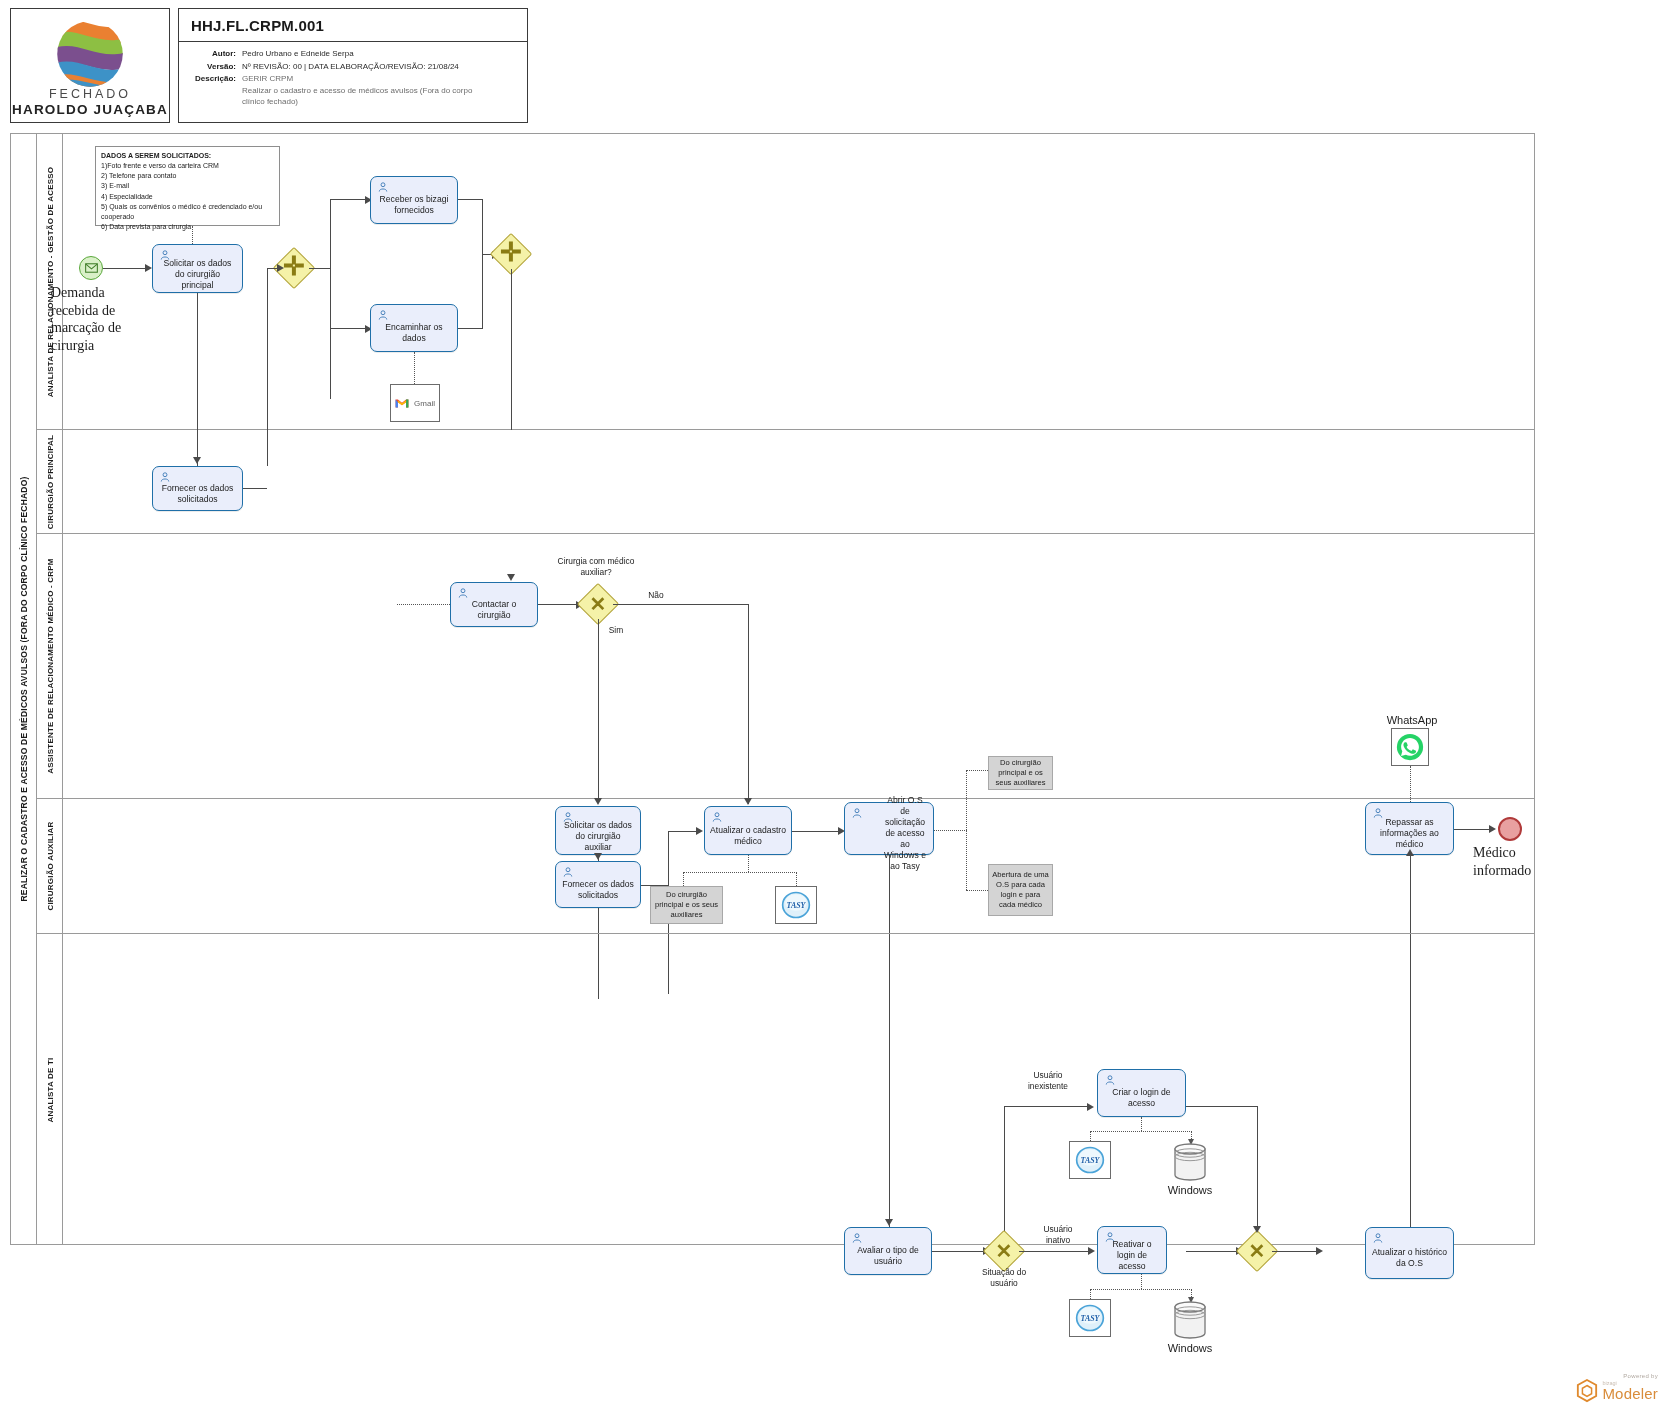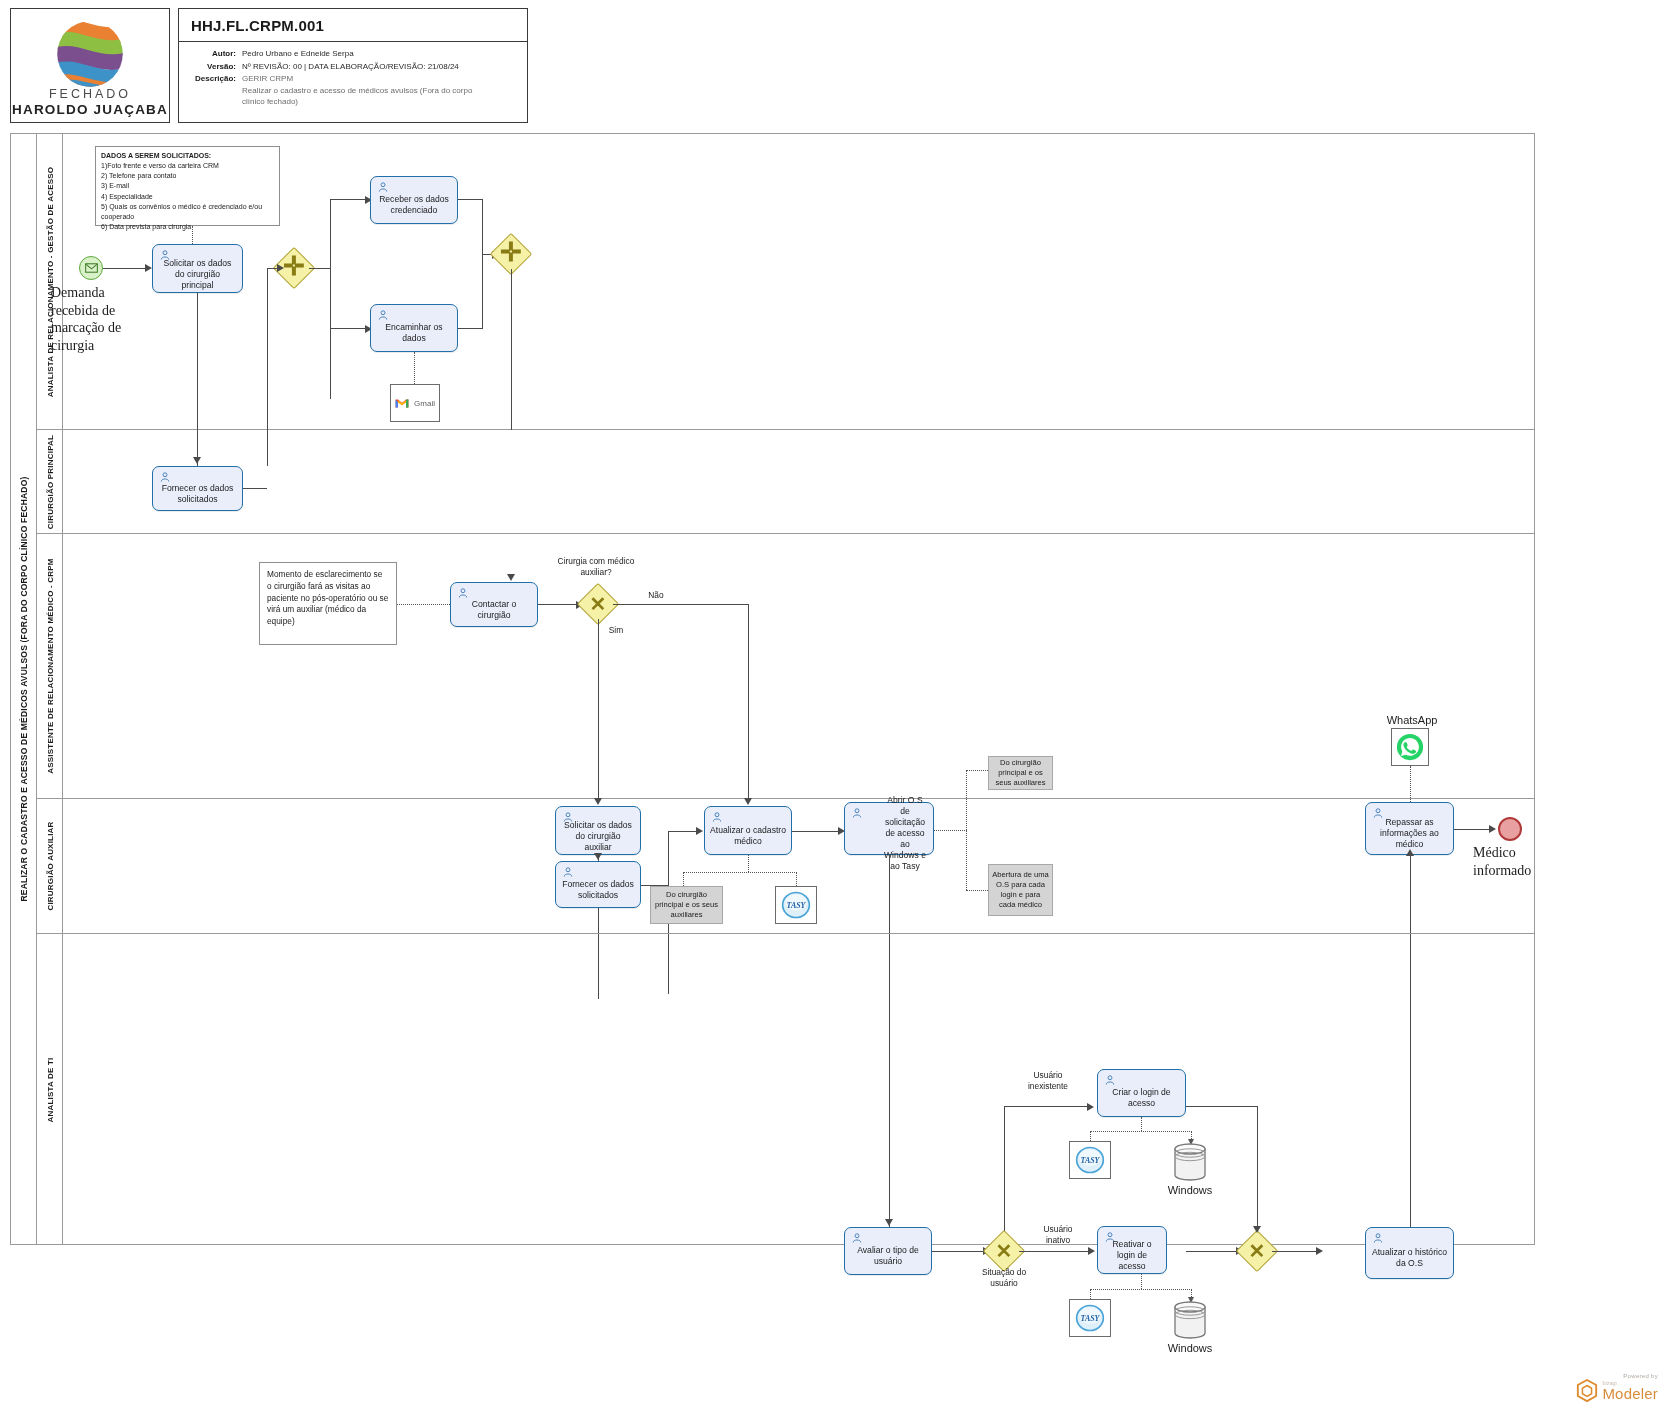--- a/index.html
+++ b/index.html
@@ -194,21 +194,21 @@
     <div class="ln lnh" style="left:293px; top:65px; width:38px;"></div>
     <div class="arr arr-r" style="left:328px; top:61.5px;"></div>
     <div class="ln lnh" style="left:293px; top:194px; width:38px;"></div>
     <div class="arr arr-r" style="left:328px; top:190.5px;"></div>
 
     <div class="task" style="left:333px; top:42px; width:88px; height:48px;">
       <svg class="ticon" viewBox="0 0 16 16">
         <circle cx="8" cy="5" r="2.6" fill="none" stroke="#3a78b5" stroke-width="1.2"></circle>
         <path d="M3 14 C3 9.5 13 9.5 13 14" fill="none" stroke="#3a78b5" stroke-width="1.2"></path>
       </svg>
-      <div class="tlabel" style="margin-top:5px;">Receber os dados credenciado</div>
+      <div class="tlabel" style="margin-top:5px;">Receber os bizagi fornecidos</div>
     </div>
 
     <div class="task" style="left:333px; top:170px; width:88px; height:48px;">
       <svg class="ticon" viewBox="0 0 16 16">
         <circle cx="8" cy="5" r="2.6" fill="none" stroke="#3a78b5" stroke-width="1.2"></circle>
         <path d="M3 14 C3 9.5 13 9.5 13 14" fill="none" stroke="#3a78b5" stroke-width="1.2"></path>
       </svg>
       <div class="tlabel" style="margin-top:5px;">Encaminhar os dados</div>
     </div>
 
@@ -250,21 +250,20 @@
       <div class="tlabel" style="margin-top:5px;">Fornecer os dados solicitados</div>
     </div>
     <div class="ln lnh" style="left:206px; top:58px; width:24px;"></div>
   </div>
 
   <div class="lane" style="top:400px; height:265px;">
     <div class="lane-title">
       <span>ASSISTENTE DE RELACIONAMENTO MÉDICO - CRPM</span>
     </div>
 
-    <div class="note-plain" style="left:222px; top:28px; width:138px; height:83px;">Momento de esclarecimento se o cirurgião fará as visitas ao paciente no pós-operatório ou se virá um auxiliar (médico da equipe)</div>
     <div class="dot doth" style="left:360px; top:70px; width:53px;"></div>
 
     <div class="arr arr-d" style="left:470px; top:40px;"></div>
     <div class="task" style="left:413px; top:48px; width:88px; height:45px;">
       <svg class="ticon" viewBox="0 0 16 16">
         <circle cx="8" cy="5" r="2.6" fill="none" stroke="#3a78b5" stroke-width="1.2"></circle>
         <path d="M3 14 C3 9.5 13 9.5 13 14" fill="none" stroke="#3a78b5" stroke-width="1.2"></path>
       </svg>
       <div class="tlabel" style="margin-top:5px;">Contactar o cirurgião</div>
     </div>

